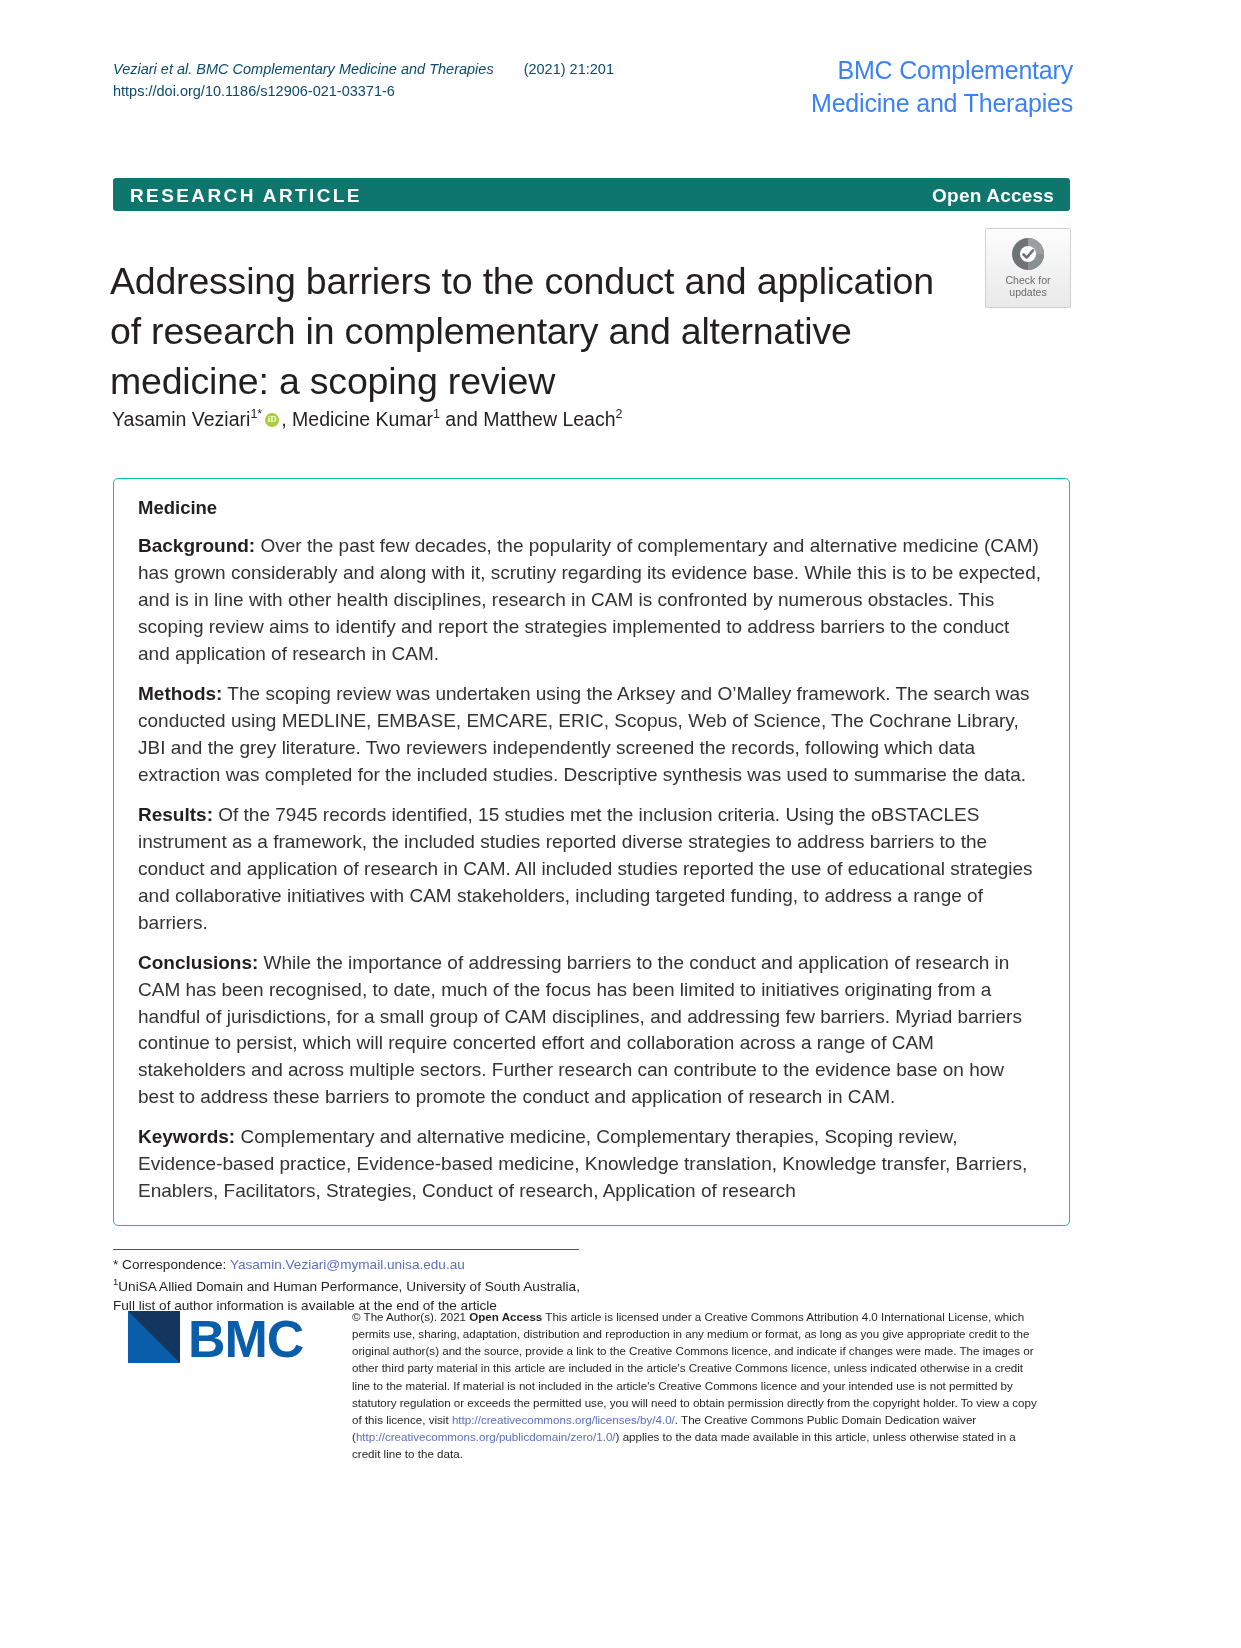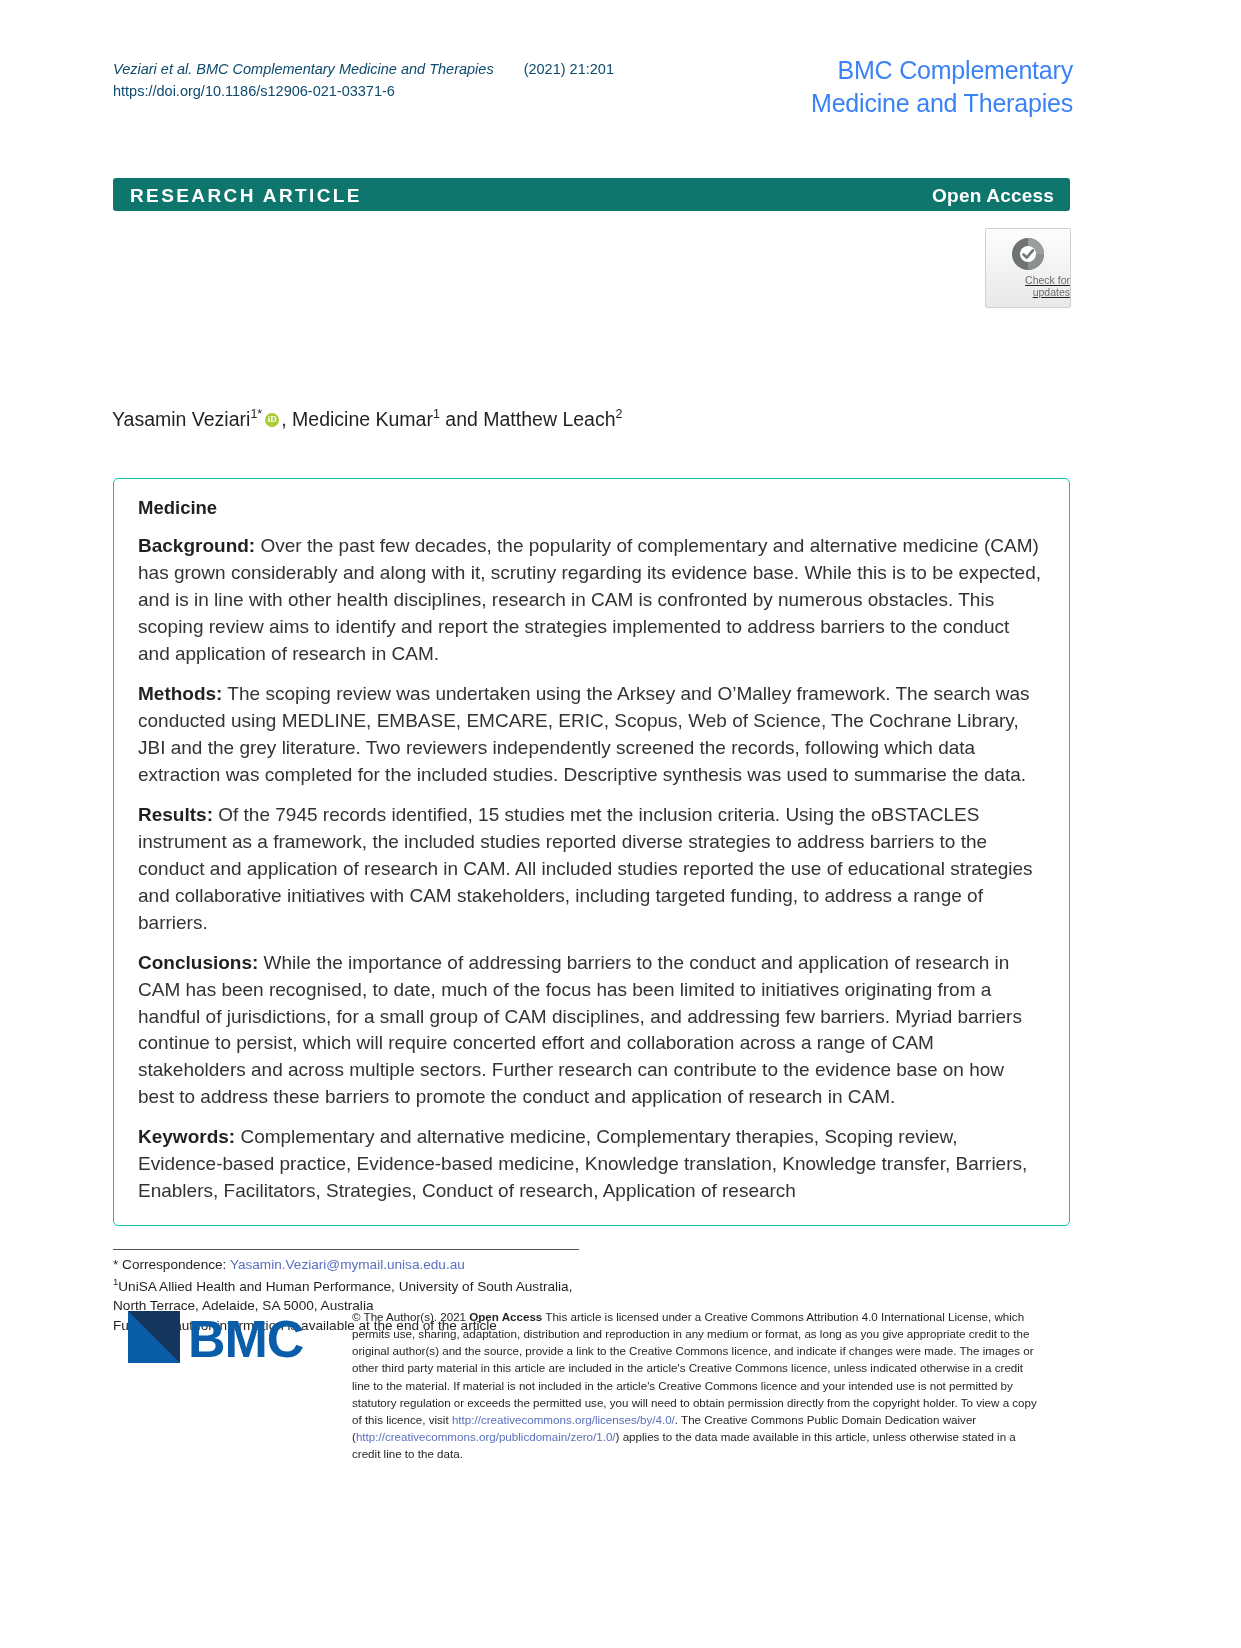--- a/index.html
+++ b/index.html
@@ -106,22 +106,21 @@
   
   .crossmark {
     position: absolute;
     left: 985px;
     top: 228px;
     width: 84px;
     height: 78px;
     background: linear-gradient(#fdfdfd, #e9e9e9);
     border: 1px solid #cfcfcf;
     border-radius: 2px;
-    text-align: right;
-    text-decoration: underline;
+    text-align: center;
   }
   .crossmark .cm-ico {
     margin: 5px auto 1px auto;
     width: 40px;
     height: 40px;
     display: block;
   }
   .crossmark .cm-t1,
   .crossmark .cm-t2 {
     display: block;
@@ -254,20 +253,21 @@
   <div class="journal-title">
     <span>BMC Complementary</span>
     <span>Medicine and Therapies</span>
   </div>
 
   <div class="banner">
     <span class="ra">RESEARCH ARTICLE</span>
     <span class="oa">Open Access</span>
   </div>
 
+  <h1 class="title">Addressing barriers to the conduct and application of research in complementary and alternative medicine: a scoping review</h1>
 
   <div class="crossmark">
     <svg class="cm-ico" viewBox="0 0 40 40">
       <circle cx="20" cy="20" r="16" fill="#6f7374"></circle>
       <path d="M20 4 A16 16 0 0 1 36 20 L20 20 Z" fill="#9a9fa0"></path>
       <path d="M20 20 L36 20 A16 16 0 0 1 20 36 Z" fill="#8a8f90"></path>
       <circle cx="20" cy="20" r="8" fill="#ffffff"></circle>
       <path d="M15.5 20.5 l3.2 3.2 l6.2 -7.4" fill="none" stroke="#6f7374" stroke-width="2.6" stroke-linecap="round" stroke-linejoin="round"></path>
     </svg>
     <span class="cm-t1">Check for</span>
@@ -301,22 +301,21 @@
       <b>Keywords:</b><span> Complementary and alternative medicine, Complementary therapies, Scoping review, Evidence-based practice, Evidence-based medicine, Knowledge translation, Knowledge transfer, Barriers, Enablers, Facilitators, Strategies, Conduct of research, Application of research</span>
     </p>
   </section>
 
   <div class="foot-rule"></div>
 
   <div class="footnotes">
     <div>
       <span>* Correspondence: </span><span class="corr-link">Yasamin.Veziari@mymail.unisa.edu.au</span>
     </div>
-    <div><sup>1</sup><span>UniSA Allied Health and Human Performance, University of South Australia,</span></div>
-    <div>North Terrace, Adelaide, SA 5000, Australia</div>
+    <div><sup>1</sup><span>UniSA Allied Domain and Human Performance, University of South Australia,</span></div>
     <div>Full list of author information is available at the end of the article</div>
   </div>
 
   <svg class="bmc-logo" viewBox="0 0 210 62">
     <rect x="0" y="4" width="52" height="52" fill="#0a5da8"></rect>
     <polygon points="0,4 52,4 52,56" fill="#14365e"></polygon>
     <text x="60" y="50" font-family="Liberation Sans, sans-serif" font-size="52" font-weight="bold" fill="#0a5da8" letter-spacing="-1">BMC</text>
   </svg>
 
   <div class="copyright">

